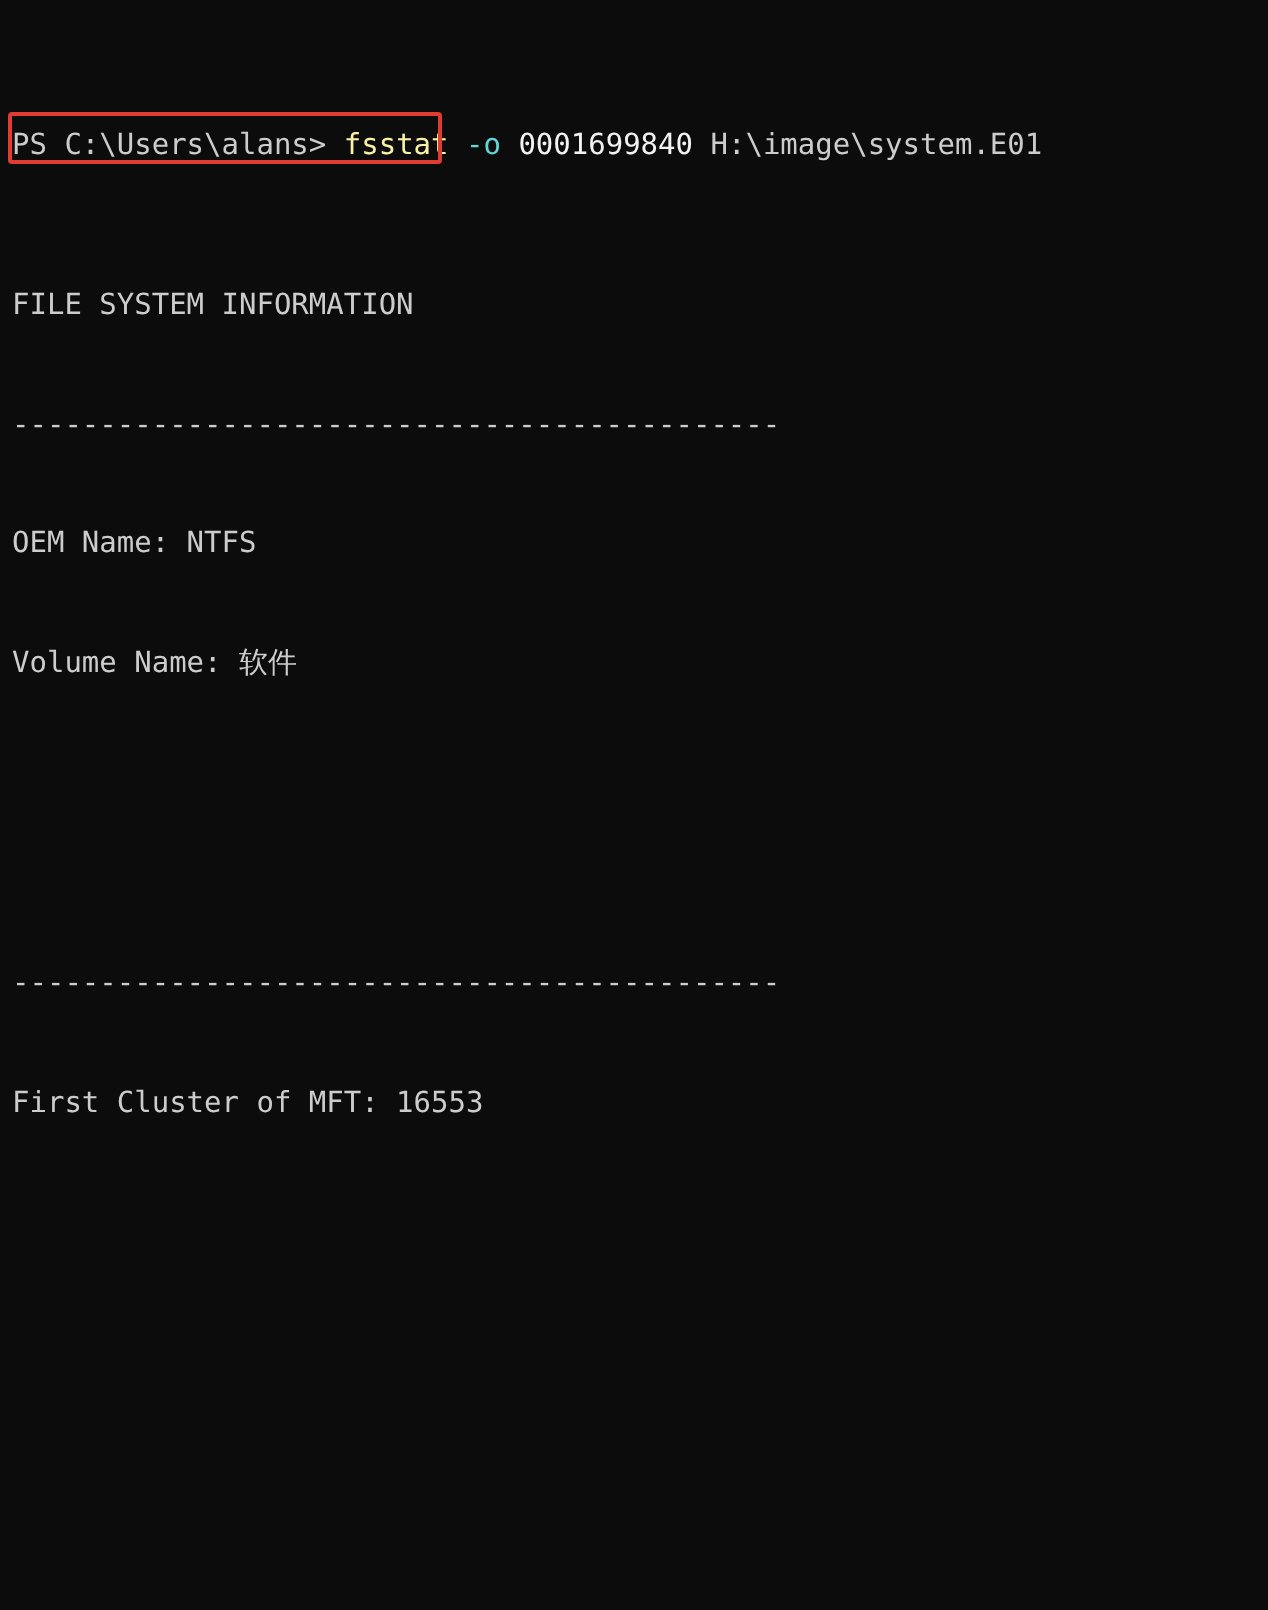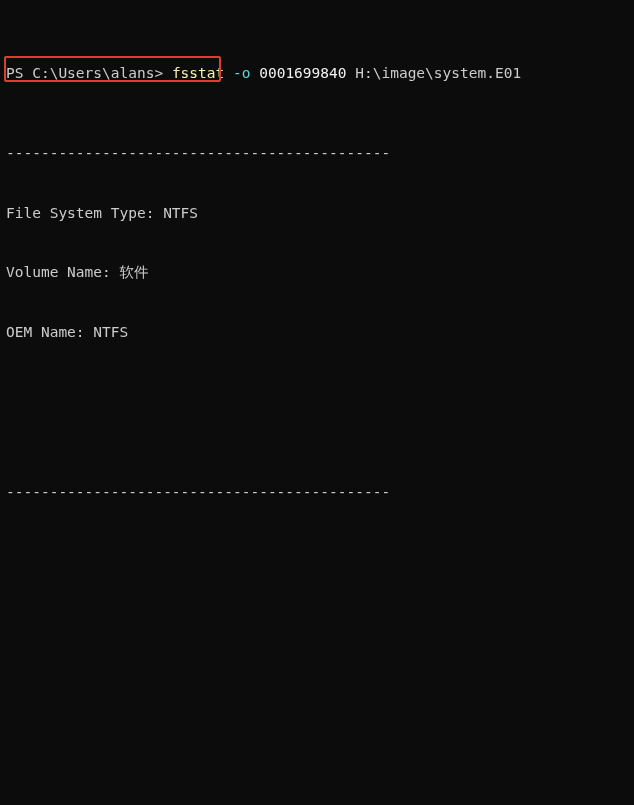--- a/index.html
+++ b/index.html
@@ -43,28 +43,29 @@
     box-sizing: border-box;
   }
 </style>
 </head>
 <body>
 
 <div id="terminal">
 
   <div class="line"><span class="c-default">PS C:\Users\alans&gt; </span><span class="c-yellow">fsstat</span><span class="c-default"> </span><span class="c-brightcyan">-o</span><span class="c-default"> </span><span class="c-white">0001699840</span><span class="c-default"> </span><span class="c-default">H:\image\system.E01</span></div>
 
+  <div class="line">FILE SYSTEM INFORMATION</div>
   <div class="line">--------------------------------------------</div>
-  <div class="line">File System Type: NTFS</div>
+  <div class="line">OEM Name: NTFS</div>
   <div class="line">Volume Name: 软件</div>
-  <div class="line">OEM Name: NTFS</div>
 
   <div class="blank"></div>
 
   <div class="line">--------------------------------------------</div>
+  <div class="line">First Cluster of MFT: 16553</div>
   
   
   
   
   
 
   
 
   
   

